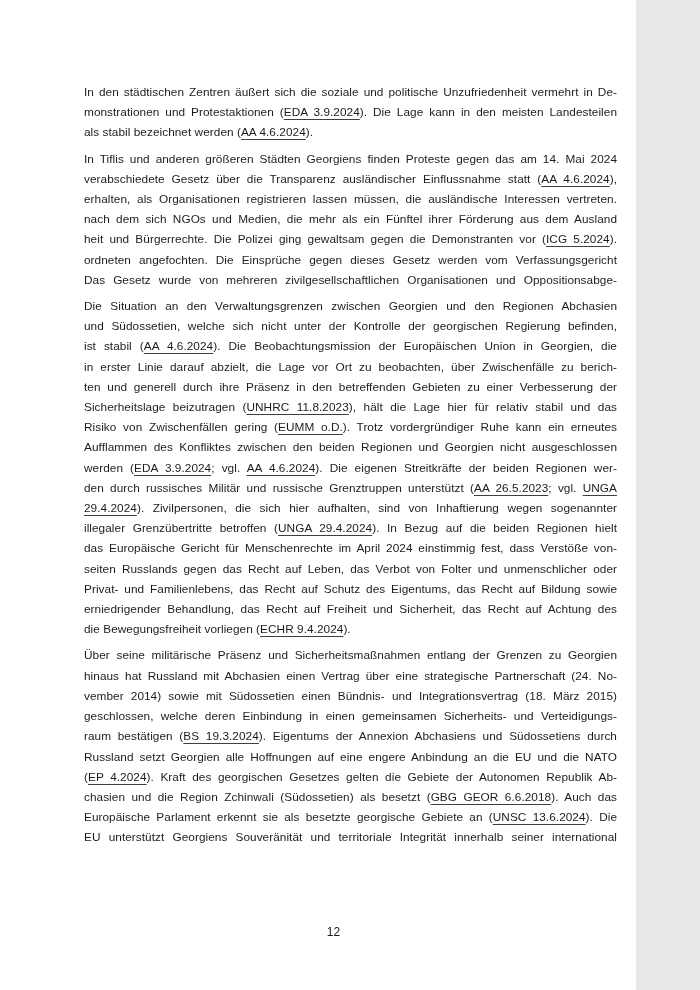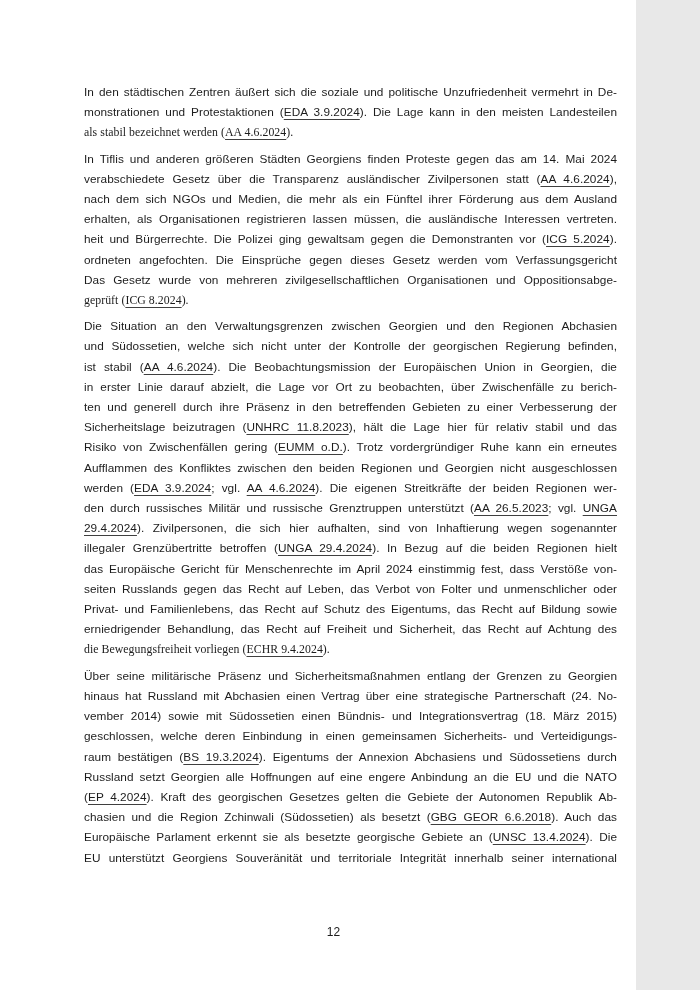--- a/index.html
+++ b/index.html
@@ -28,21 +28,20 @@
     margin: 0 0 6px 0;
     letter-spacing: 0.05px;
   }
   .line {
     text-align: justify;
     text-align-last: justify;
     white-space: normal;
   }
   .line.last {
     text-align-last: left;
-    font-family: Liberation Serif, serif;
   }
   .ref-link {
     text-decoration: underline;
     text-decoration-thickness: 0.9px;
     text-decoration-color: #3f3f3f;
     text-underline-offset: 2.5px;
     cursor: pointer;
     color: inherit;
   }
   .footer {
@@ -61,27 +60,26 @@
 
 <div class="page">
   <div class="content">
       <div class="para">
         <div class="line"><span>In den städtischen Zentren äußert sich die soziale und politische Unzufriedenheit vermehrt in De-</span></div>
         <div class="line"><span>monstrationen und Protestaktionen (</span><span class="ref-link">EDA 3.9.2024</span><span>). Die Lage kann in den meisten Landesteilen</span></div>
         <div class="line last"><span>als stabil bezeichnet werden (</span><span class="ref-link">AA 4.6.2024</span><span>).</span></div>
       </div>
       <div class="para">
         <div class="line"><span>In Tiflis und anderen größeren Städten Georgiens finden Proteste gegen das am 14. Mai 2024</span></div>
-        <div class="line"><span>verabschiedete Gesetz über die Transparenz ausländischer Zivilpersonen statt (</span><span class="ref-link">AA 4.6.2024</span><span>),</span></div>
+        <div class="line"><span>verabschiedete Gesetz über die Transparenz ausländischer Einflussnahme statt (</span><span class="ref-link">AA 4.6.2024</span><span>),</span></div>
+        <div class="line"><span>erhalten, als Organisationen registrieren lassen müssen, die ausländische Interessen vertreten.</span></div>
         <div class="line"><span>nach dem sich NGOs und Medien, die mehr als ein Fünftel ihrer Förderung aus dem Ausland</span></div>
-        <div class="line"><span>erhalten, als Organisationen registrieren lassen müssen, die ausländische Interessen vertreten.</span></div>
         <div class="line"><span>heit und Bürgerrechte. Die Polizei ging gewaltsam gegen die Demonstranten vor (</span><span class="ref-link">ICG 5.2024</span><span>).</span></div>
         <div class="line"><span>ordneten angefochten. Die Einsprüche gegen dieses Gesetz werden vom Verfassungsgericht</span></div>
         <div class="line"><span>Das Gesetz wurde von mehreren zivilgesellschaftlichen Organisationen und Oppositionsabge-</span></div>
-        <div class="line last"><span>geprüft (</span><span class="ref-link">ICG 8.2024</span><span>).</span></div>
       </div>
       <div class="para">
         <div class="line"><span>Die Situation an den Verwaltungsgrenzen zwischen Georgien und den Regionen Abchasien</span></div>
         <div class="line"><span>und Südossetien, welche sich nicht unter der Kontrolle der georgischen Regierung befinden,</span></div>
         <div class="line"><span>ist stabil (</span><span class="ref-link">AA 4.6.2024</span><span>). Die Beobachtungsmission der Europäischen Union in Georgien, die</span></div>
         <div class="line"><span>in erster Linie darauf abzielt, die Lage vor Ort zu beobachten, über Zwischenfälle zu berich-</span></div>
         <div class="line"><span>ten und generell durch ihre Präsenz in den betreffenden Gebieten zu einer Verbesserung der</span></div>
         <div class="line"><span>Sicherheitslage beizutragen (</span><span class="ref-link">UNHRC 11.8.2023</span><span>), hält die Lage hier für relativ stabil und das</span></div>
         <div class="line"><span>Risiko von Zwischenfällen gering (</span><span class="ref-link">EUMM o.D.</span><span>). Trotz vordergründiger Ruhe kann ein erneutes</span></div>
         <div class="line"><span>Aufflammen des Konfliktes zwischen den beiden Regionen und Georgien nicht ausgeschlossen</span></div>
@@ -97,20 +95,20 @@
       </div>
       <div class="para">
         <div class="line"><span>Über seine militärische Präsenz und Sicherheitsmaßnahmen entlang der Grenzen zu Georgien</span></div>
         <div class="line"><span>hinaus hat Russland mit Abchasien einen Vertrag über eine strategische Partnerschaft (24. No-</span></div>
         <div class="line"><span>vember 2014) sowie mit Südossetien einen Bündnis- und Integrationsvertrag (18. März 2015)</span></div>
         <div class="line"><span>geschlossen, welche deren Einbindung in einen gemeinsamen Sicherheits- und Verteidigungs-</span></div>
         <div class="line"><span>raum bestätigen (</span><span class="ref-link">BS 19.3.2024</span><span>). Eigentums der Annexion Abchasiens und Südossetiens durch</span></div>
         <div class="line"><span>Russland setzt Georgien alle Hoffnungen auf eine engere Anbindung an die EU und die NATO</span></div>
         <div class="line"><span>(</span><span class="ref-link">EP 4.2024</span><span>). Kraft des georgischen Gesetzes gelten die Gebiete der Autonomen Republik Ab-</span></div>
         <div class="line"><span>chasien und die Region Zchinwali (Südossetien) als besetzt (</span><span class="ref-link">GBG GEOR 6.6.2018</span><span>). Auch das</span></div>
-        <div class="line"><span>Europäische Parlament erkennt sie als besetzte georgische Gebiete an (</span><span class="ref-link">UNSC 13.4.2024</span><span>). Die</span></div>
+        <div class="line"><span>Europäische Parlament erkennt sie als besetzte georgische Gebiete an (</span><span class="ref-link">UNSC 13.6.2024</span><span>). Die</span></div>
         <div class="line"><span>EU unterstützt Georgiens Souveränität und territoriale Integrität innerhalb seiner international</span></div>
       </div>
     </div>
   <div class="footer">
     <span>12</span>
   </div>
 </div>
 
 </body></html>

